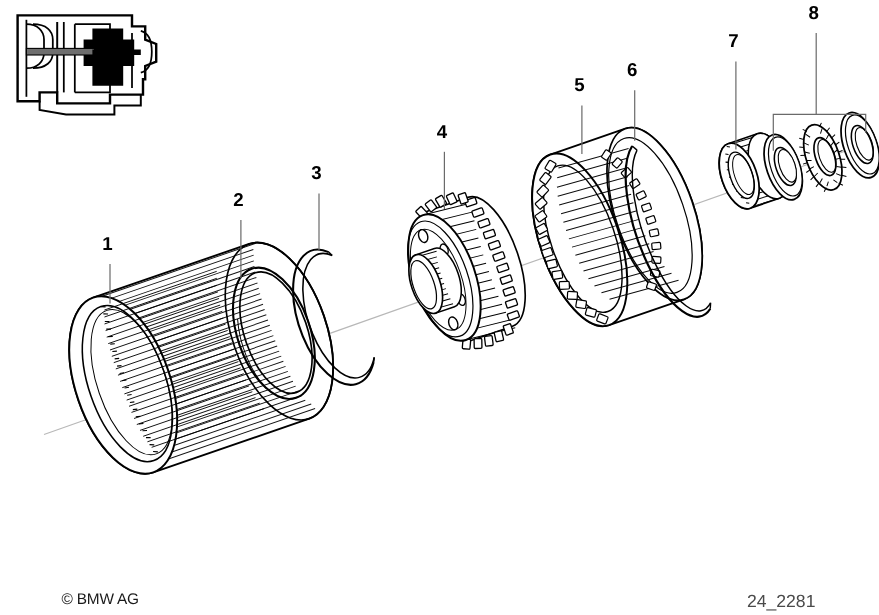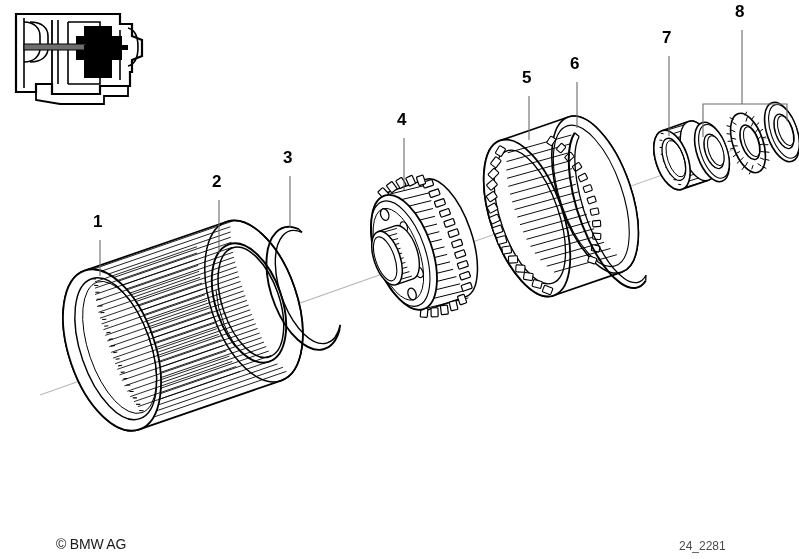--- a/index.html
+++ b/index.html
@@ -41,21 +41,21 @@
     color: #1a1a1a;
     letter-spacing: -0.2px;
     white-space: nowrap;
     margin-left: 32px;
   }
   #drawing-number {
     position: absolute;
     left: 679px;
     top: 539px;
     font-family: "Liberation Sans", sans-serif;
-    font-size: 12px;
+    font-size: 16px;
     color: #4a4a4a;
     white-space: nowrap;
   }
 </style>
 </head>
 <body>
 
 <div id="page">
 
   <svg id="diagram-svg" viewBox="0 0 799 559">

